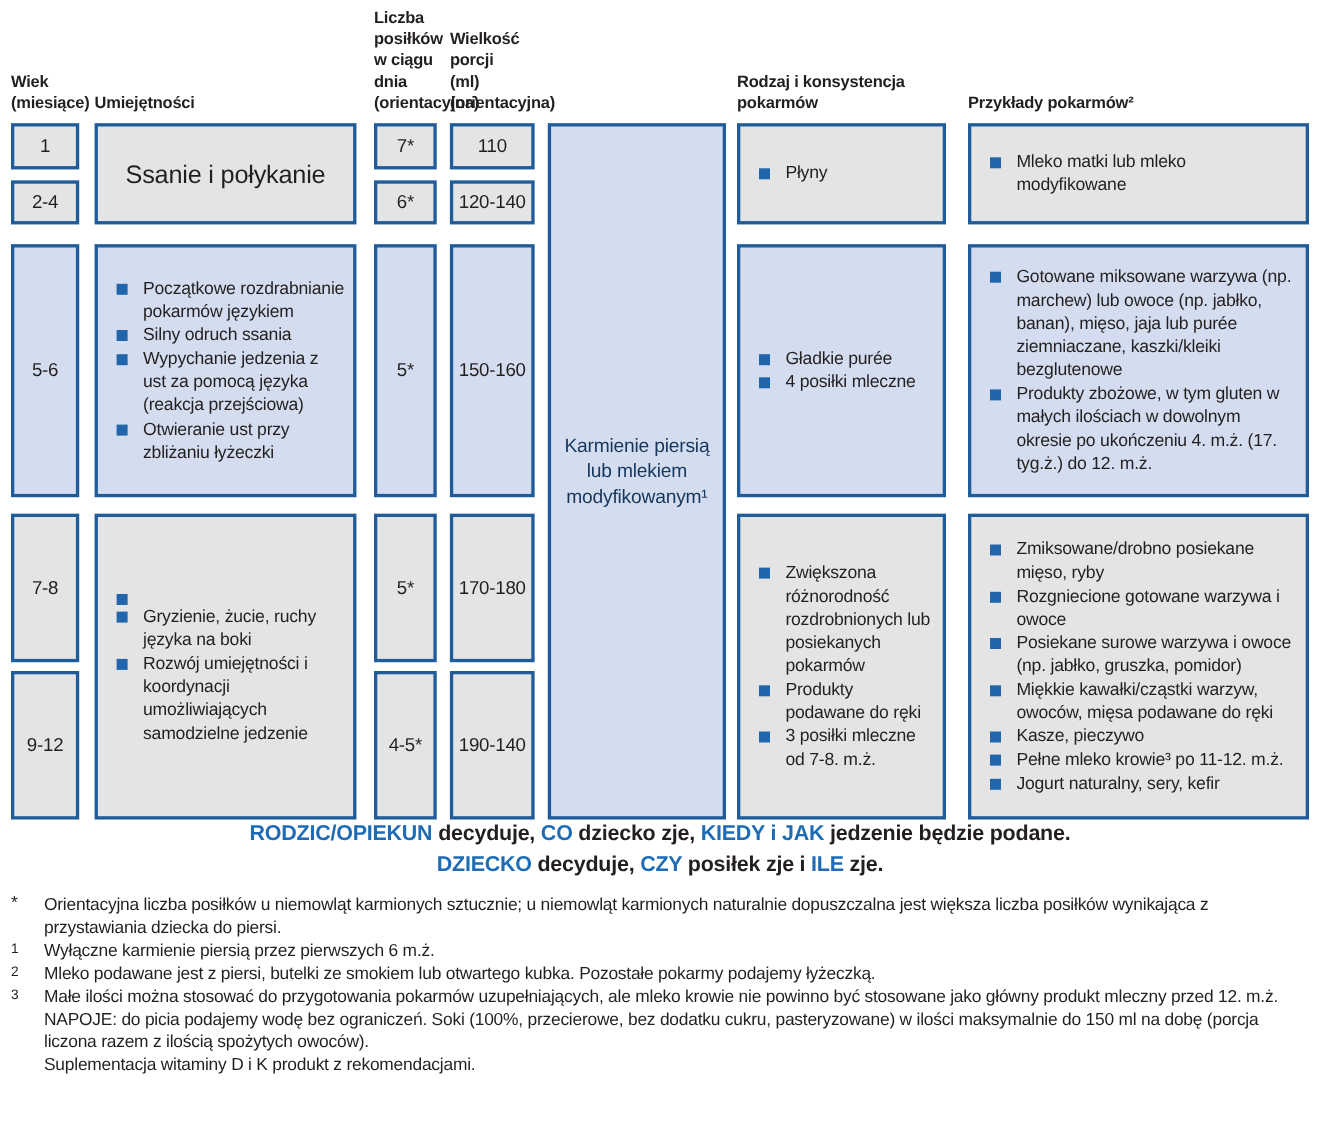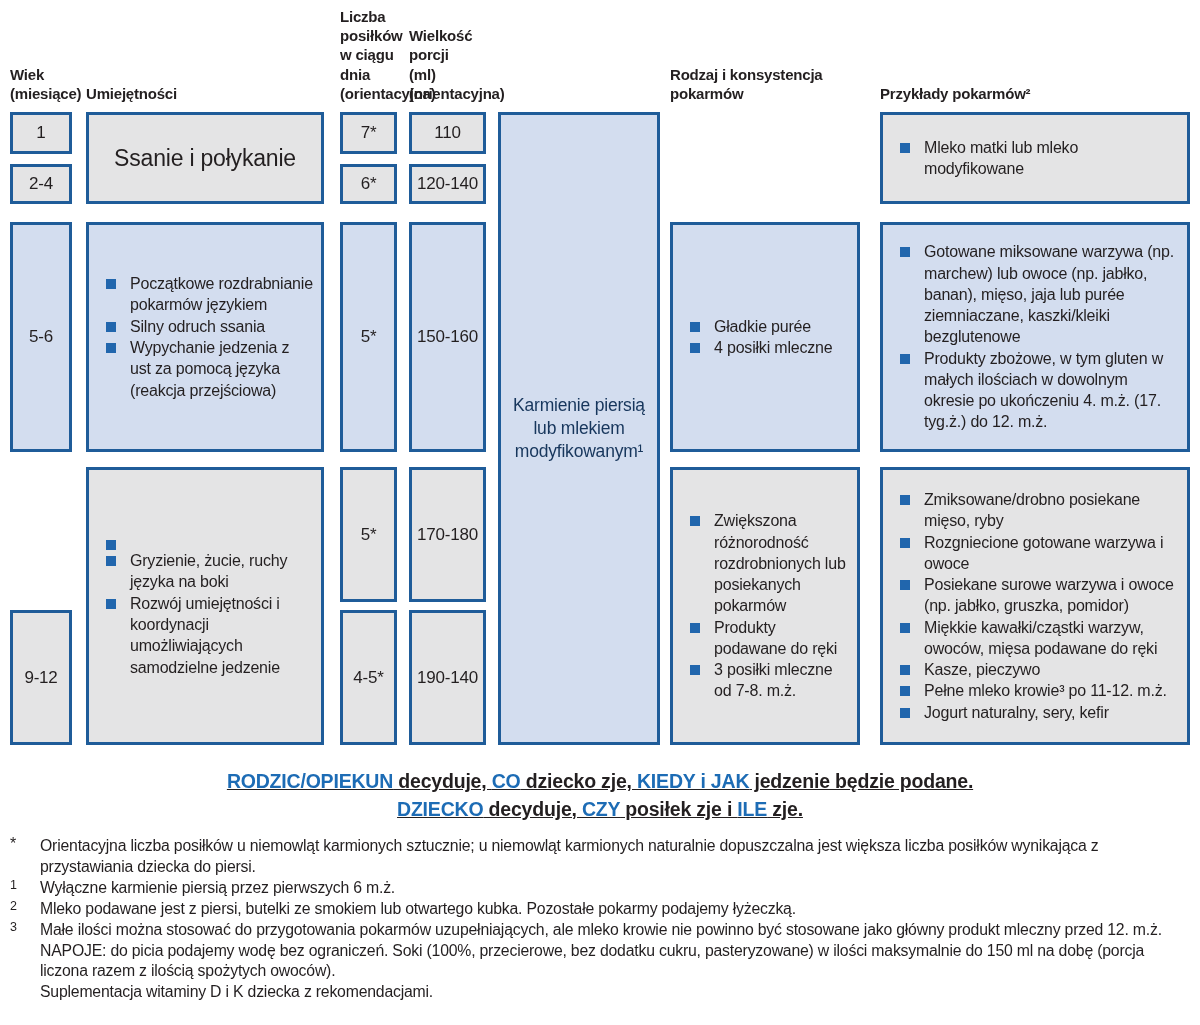--- a/index.html
+++ b/index.html
@@ -41,21 +41,21 @@
   .num{font-size:17px;}
   .skill-title{font-size:23px;}
   .blist{display:flex;flex-direction:column;justify-content:center;padding:10px 8px 10px 17px;}
   .blist .bullet-item{display:flex;align-items:flex-start;}
   .blist .bullet-sq{width:10px;height:10px;background:var(--bullet);margin:6px 14px 0 0;flex:none;}
   .blist .bullet-tx{font-size:16px;line-height:1.33;}
   .mid-note{
     font-weight:400;color:var(--navy);font-size:17.5px;line-height:1.3;
     white-space:pre-line;
   }
-  .statement{margin-top:23px;text-align:center;font-weight:700;font-size:19.5px;line-height:1.42;text-decoration:underline;}
+  .statement{text-align:center;font-weight:700;font-size:19.5px;line-height:1.42;}
   .statement .acc{color:var(--accent);}
   .footnotes{margin-top:13px;font-size:15.8px;line-height:1.32;}
   .fn-row{display:grid;grid-template-columns:30px 1fr;}
   .fn-marker{font-size:12.5px;position:relative;top:-1px;font-weight:400;}
   .fn-row.ast .fn-marker{font-size:16px;top:-3px;}
 </style>
 </head>
 <body>
 
 <div class="wrap">
@@ -76,35 +76,40 @@
     <div class="hdr c11">Rodzaj i konsystencja
 pokarmów</div>
     <div class="hdr c13">Przykłady pokarmów²</div>
   </div>
 
   <div class="grid tgrid">
 
     <div class="box gray center num c1 r1">1</div>
     <div class="box gray center num c1 r3">2-4</div>
     <div class="box blue center num c1 r5">5-6</div>
+    <div class="box gray center num c1 r7">7-8</div>
     <div class="box gray center num c1 r9">9-12</div>
 
     <div class="box gray center skill-title c3 r1-3">Ssanie i połykanie</div>
     <div class="box blue blist c3 r5">
         <div class="bullet-item">
           <span class="bullet-sq"></span>
           <span class="bullet-tx">Początkowe rozdrabnianie pokarmów językiem</span>
         </div>
         <div class="bullet-item">
           <span class="bullet-sq"></span>
           <span class="bullet-tx">Silny odruch ssania</span>
         </div>
         <div class="bullet-item">
           <span class="bullet-sq"></span>
           <span class="bullet-tx">Wypychanie jedzenia z ust za pomocą języka (reakcja przejściowa)</span>
+        </div>
+        <div class="bullet-item">
+          <span class="bullet-sq"></span>
+          <span class="bullet-tx">Otwieranie ust przy zbliżaniu łyżeczki</span>
         </div>
       </div>
     <div class="box gray blist c3 r7-9">
         <div class="bullet-item">
           <span class="bullet-sq"></span>
         </div>
         <div class="bullet-item">
           <span class="bullet-sq"></span>
           <span class="bullet-tx">Gryzienie, żucie, ruchy języka na boki</span>
         </div>
@@ -125,20 +130,26 @@
     <div class="box blue center num c7 r5">150-160</div>
     <div class="box gray center num c7 r7">170-180</div>
     <div class="box gray center num c7 r9">190-140</div>
 
     <div class="box blue center c9 r1-9">
       <div class="mid-note">Karmienie piersią
 lub mlekiem
 modyfikowanym¹</div>
     </div>
 
+    <div class="box gray blist c11 r1-3">
+        <div class="bullet-item">
+          <span class="bullet-sq"></span>
+          <span class="bullet-tx">Płyny</span>
+        </div>
+      </div>
     <div class="box blue blist c11 r5">
         <div class="bullet-item">
           <span class="bullet-sq"></span>
           <span class="bullet-tx">Gładkie purée</span>
         </div>
         <div class="bullet-item">
           <span class="bullet-sq"></span>
           <span class="bullet-tx">4 posiłki mleczne</span>
         </div>
       </div>
@@ -226,17 +237,17 @@
     <div class="fn-row">
       <span class="fn-marker">3</span>
       <span class="fn-text">Małe ilości można stosować do przygotowania pokarmów uzupełniających, ale mleko krowie nie powinno być stosowane jako główny produkt mleczny przed 12. m.ż.</span>
     </div>
     <div class="fn-row">
       <span class="fn-marker"></span>
       <span class="fn-text">NAPOJE: do picia podajemy wodę bez ograniczeń. Soki (100%, przecierowe, bez dodatku cukru, pasteryzowane) w ilości maksymalnie do 150 ml na dobę (porcja liczona razem z ilością spożytych owoców).</span>
     </div>
     <div class="fn-row">
       <span class="fn-marker"></span>
-      <span class="fn-text">Suplementacja witaminy D i K dziecka z rekomendacjami.</span>
+      <span class="fn-text">Suplementacja witaminy D i K produkt z rekomendacjami.</span>
     </div>
   </div>
 
 </div>
 
 </body></html>

